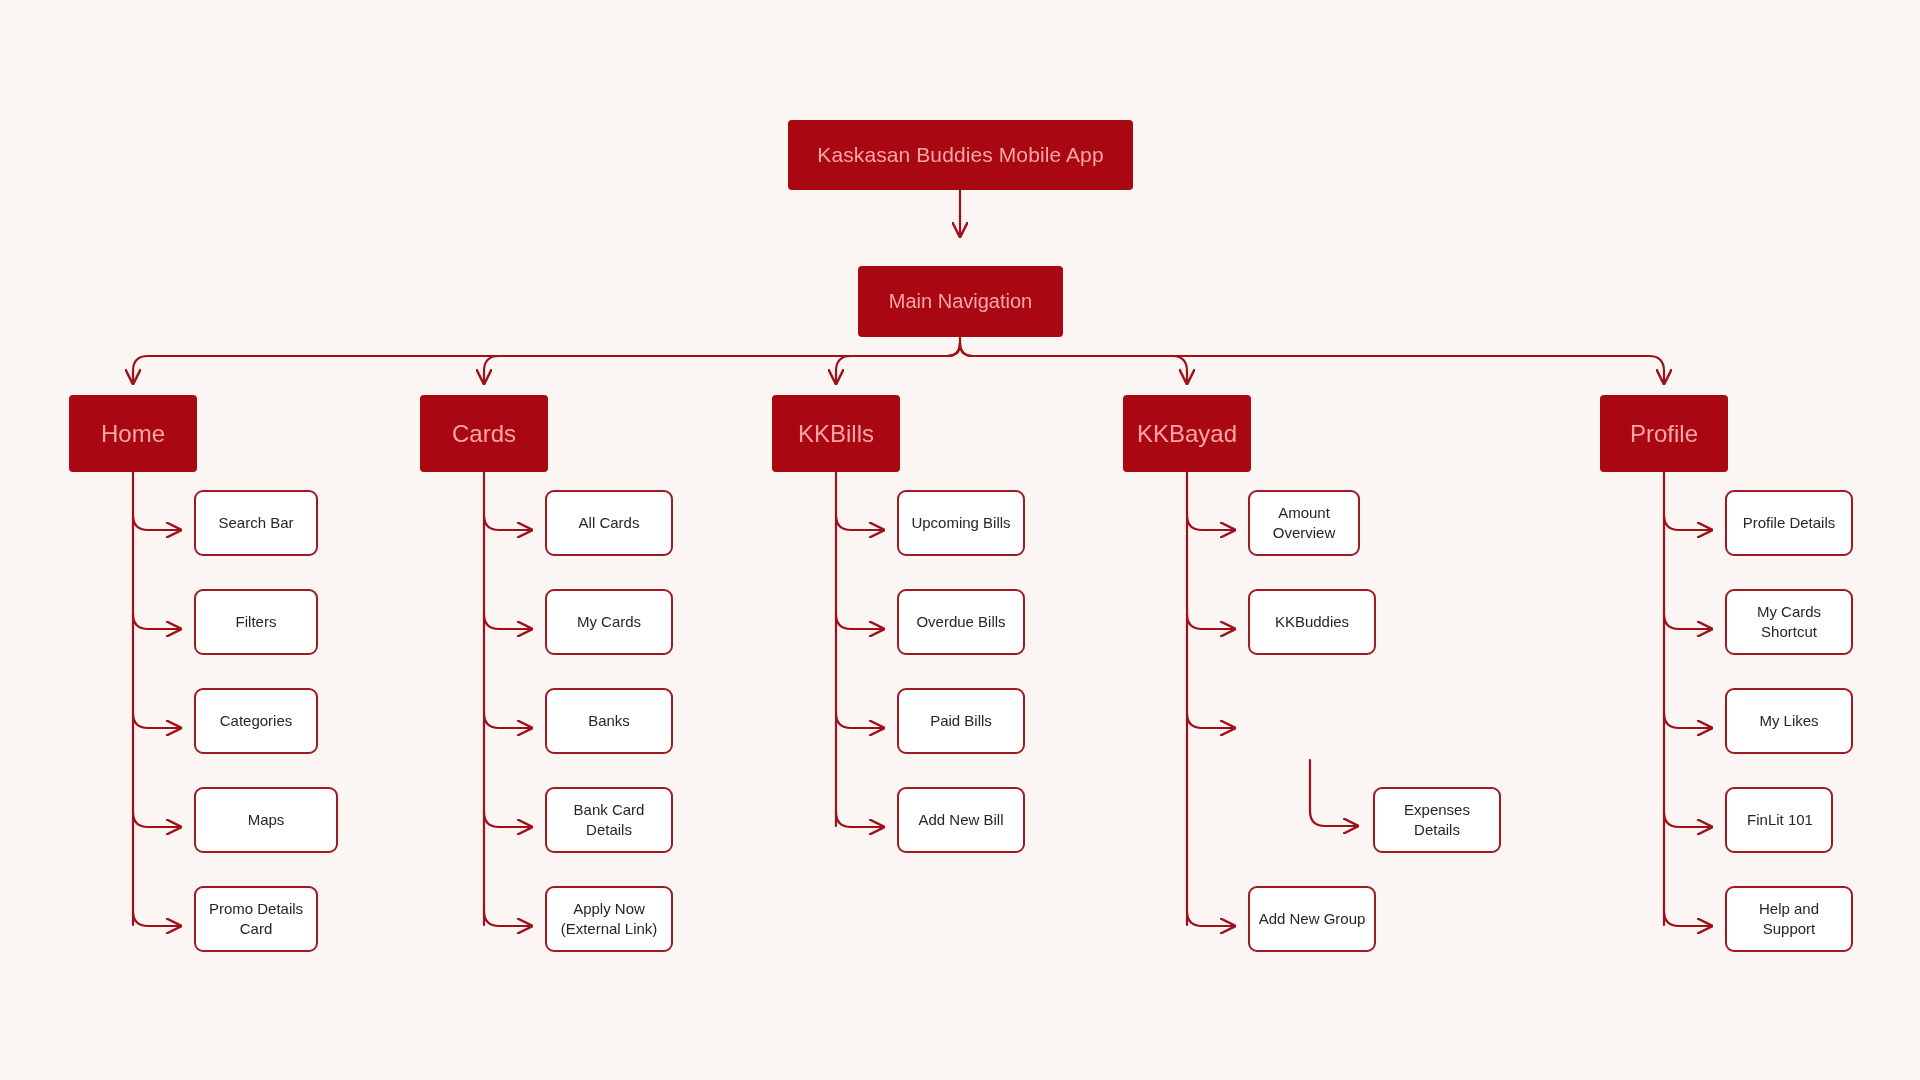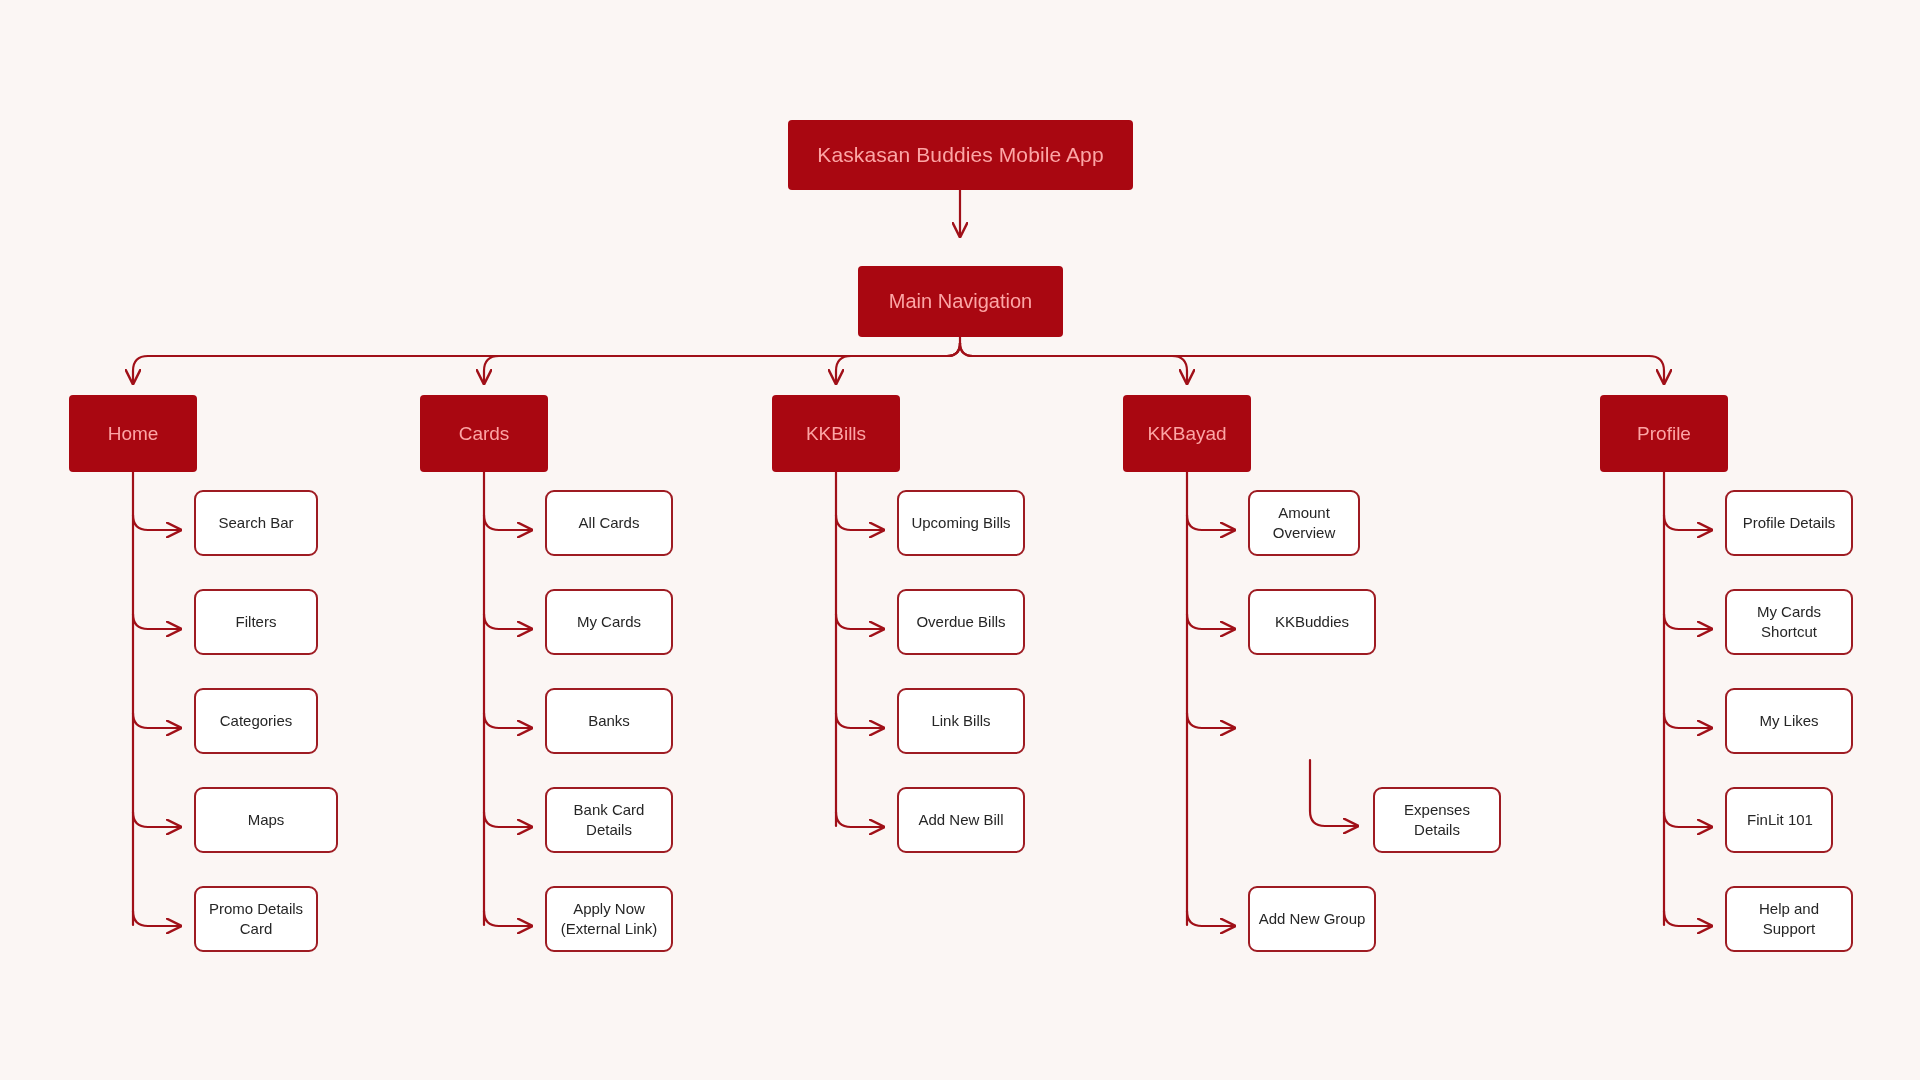--- a/index.html
+++ b/index.html
@@ -43,21 +43,21 @@
     border-radius: 4px;
   }
   .node-root {
     font-size: 21px;
     letter-spacing: 0.1px;
   }
   .node-nav {
     font-size: 20px;
   }
   .node-cat {
-    font-size: 19px;
+    font-size: 24px;
   }
   .node-leaf {
     background: #FFFFFF;
     color: #262626;
     border: 2px solid #9E1B22;
     border-radius: 9px;
     font-size: 15px;
     font-weight: normal;
     line-height: 1.35;
     padding: 2px 6px;
@@ -167,21 +167,21 @@
   </div>
 
   <div class="node node-cat" style="left:772px; top:395px; width:128px; height:77px;">KKBills</div>
   <div class="node node-leaf" style="left:897px; top:490px; width:128px; height:66px;">
     <span class="leaf-label">Upcoming Bills</span>
   </div>
   <div class="node node-leaf" style="left:897px; top:589px; width:128px; height:66px;">
     <span class="leaf-label">Overdue Bills</span>
   </div>
   <div class="node node-leaf" style="left:897px; top:688px; width:128px; height:66px;">
-    <span class="leaf-label">Link Bills</span>
+    <span class="leaf-label">Paid Bills</span>
   </div>
   <div class="node node-leaf" style="left:897px; top:787px; width:128px; height:66px;">
     <span class="leaf-label">Add New Bill</span>
   </div>
 
   <div class="node node-cat" style="left:1123px; top:395px; width:128px; height:77px;">KKBayad</div>
   <div class="node node-leaf" style="left:1248px; top:490px; width:112px; height:66px;">
     <span class="leaf-label">Amount Overview</span>
   </div>
   <div class="node node-leaf" style="left:1248px; top:589px; width:128px; height:66px;">

